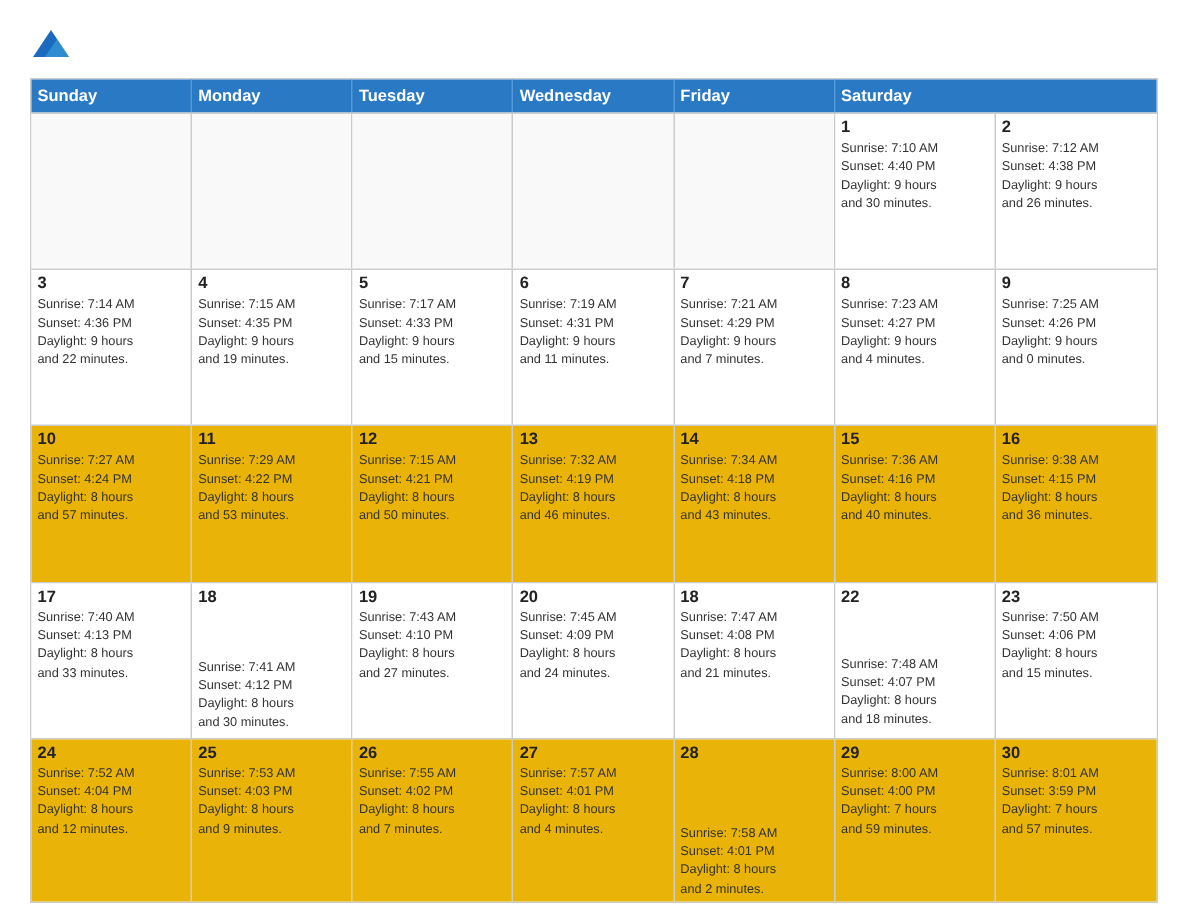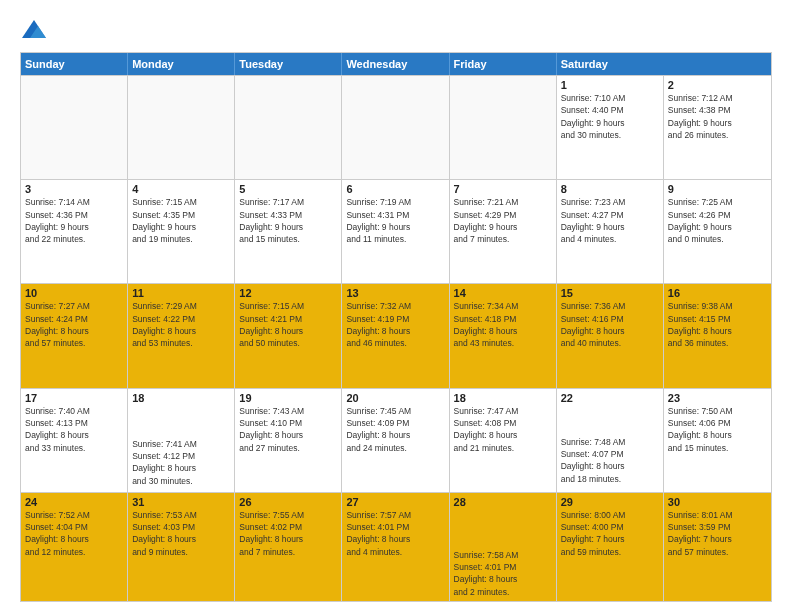--- a/index.html
+++ b/index.html
@@ -321,21 +321,21 @@
         </div>
         <div class="cal-row">
           <div class="cal-cell shaded">
             <div class="day-num">24</div>
             <div class="day-info" style="white-space: pre-line;">Sunrise: 7:52 AM
 Sunset: 4:04 PM
 Daylight: 8 hours
 and 12 minutes.</div>
           </div>
           <div class="cal-cell shaded">
-            <div class="day-num">31</div>
+            <div class="day-num">25</div>
             <div class="day-info" style="white-space: pre-line;">Sunrise: 7:53 AM
 Sunset: 4:03 PM
 Daylight: 8 hours
 and 9 minutes.</div>
           </div>
           <div class="cal-cell shaded">
             <div class="day-num">26</div>
             <div class="day-info" style="white-space: pre-line;">Sunrise: 7:55 AM
 Sunset: 4:02 PM
 Daylight: 8 hours

